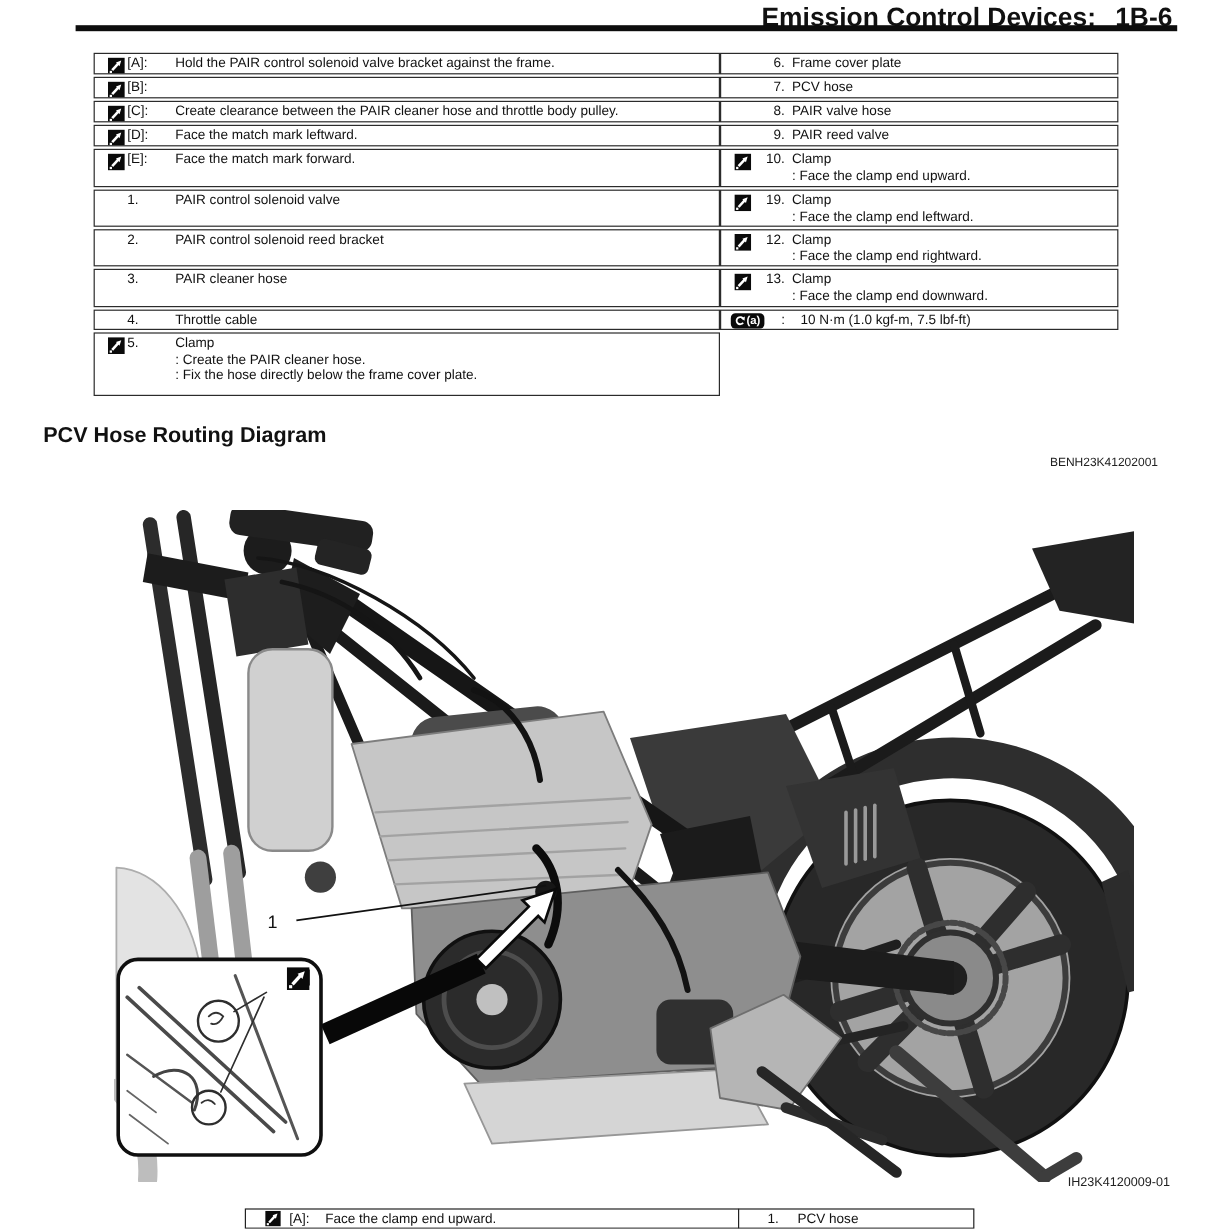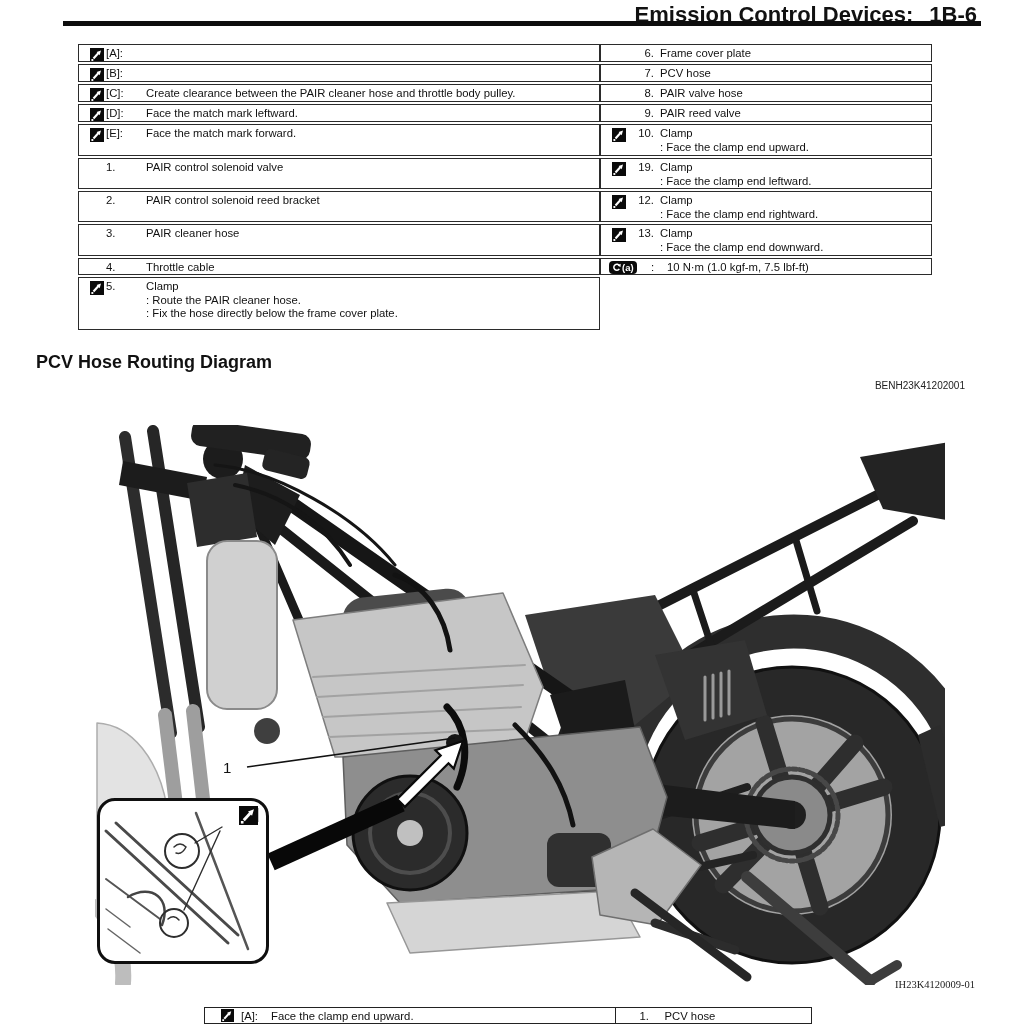--- a/index.html
+++ b/index.html
@@ -38,21 +38,21 @@
   .refcode{position:absolute;right:59px;top:380px;font-size:10px;color:#222;}
   
   .fig{position:absolute;left:95px;top:425px;width:850px;height:560px;}
   .fig svg.bike{position:absolute;left:0;top:0;}
   .inset{position:absolute;left:2px;top:373px;width:172px;height:166px;background:#fff;
          border:3px solid #0f0f0f;border-radius:18px;box-sizing:border-box;overflow:hidden;}
   .inset svg{position:absolute;left:0;top:0;}
   .badge{position:absolute;top:5px;right:7px;display:flex;align-items:center;gap:4px;}
   .badge svg{width:19px;height:19px;display:block;}
   .badge .blab{font-size:14.5px;font-weight:bold;}
-  .figcode{position:absolute;right:49px;top:979px;font-size:10.5px;color:#222;font-family:Liberation Serif, serif;}
+  .figcode{position:absolute;right:49px;top:979px;font-size:10.5px;color:#222;}
   
   .btable{position:absolute;left:204px;top:1007px;width:609px;display:flex;}
   .bcell{box-sizing:border-box;border:1.5px solid #222;height:17px;background:#fff;
          display:flex;align-items:center;font-size:11.3px;}
   .bcell.bl{width:412px;padding-left:16px;}
   .bcell.br{width:197px;margin-left:-1.5px;padding-left:24px;}
   .bcell .bic{width:13px;height:13px;margin-right:7px;flex:none;}
   .bcell .blbl{width:30px;flex:none;}
   .bcell.br .blbl{width:25px;}
 </style>
@@ -69,20 +69,23 @@
       <div class="cell">
         <span class="ic">
           <svg class="vicon" viewBox="0 0 16 16">
             <rect width="16" height="16" fill="#0a0a0a"></rect>
             <path d="M4 12 L10.2 5.2" stroke="#fff" stroke-width="2.4"></path>
             <path d="M12.6 2.8 L7.6 4.6 L11 8.2 Z" fill="#fff"></path>
             <rect x="1.6" y="12.6" width="2.2" height="2.2" fill="#fff"></rect>
           </svg>
         </span>
         <span class="lb">[A]:</span>
+        <span class="tx">
+          <div>Hold the PAIR control solenoid valve bracket against the frame.</div>
+        </span>
       </div>
       <div class="cell">
         <span class="ic">
           <svg class="vicon" viewBox="0 0 16 16">
             <rect width="16" height="16" fill="#0a0a0a"></rect>
             <path d="M4 12 L10.2 5.2" stroke="#fff" stroke-width="2.4"></path>
             <path d="M12.6 2.8 L7.6 4.6 L11 8.2 Z" fill="#fff"></path>
             <rect x="1.6" y="12.6" width="2.2" height="2.2" fill="#fff"></rect>
           </svg>
         </span>
@@ -163,21 +166,21 @@
           <svg class="vicon" viewBox="0 0 16 16">
             <rect width="16" height="16" fill="#0a0a0a"></rect>
             <path d="M4 12 L10.2 5.2" stroke="#fff" stroke-width="2.4"></path>
             <path d="M12.6 2.8 L7.6 4.6 L11 8.2 Z" fill="#fff"></path>
             <rect x="1.6" y="12.6" width="2.2" height="2.2" fill="#fff"></rect>
           </svg>
         </span>
         <span class="lb">5.</span>
         <span class="tx">
           <div>Clamp</div>
-          <div>: Route the PAIR cleaner hose.</div>
+          <div>: Create the PAIR cleaner hose.</div>
           <div>: Fix the hose directly below the frame cover plate.</div>
         </span>
       </div>
     </div>
   <div class="rcol">
       <div class="cell">
         <span class="ic"></span>
         <span class="lb">6.</span>
         <span class="tx">
           <div>Frame cover plate</div>

